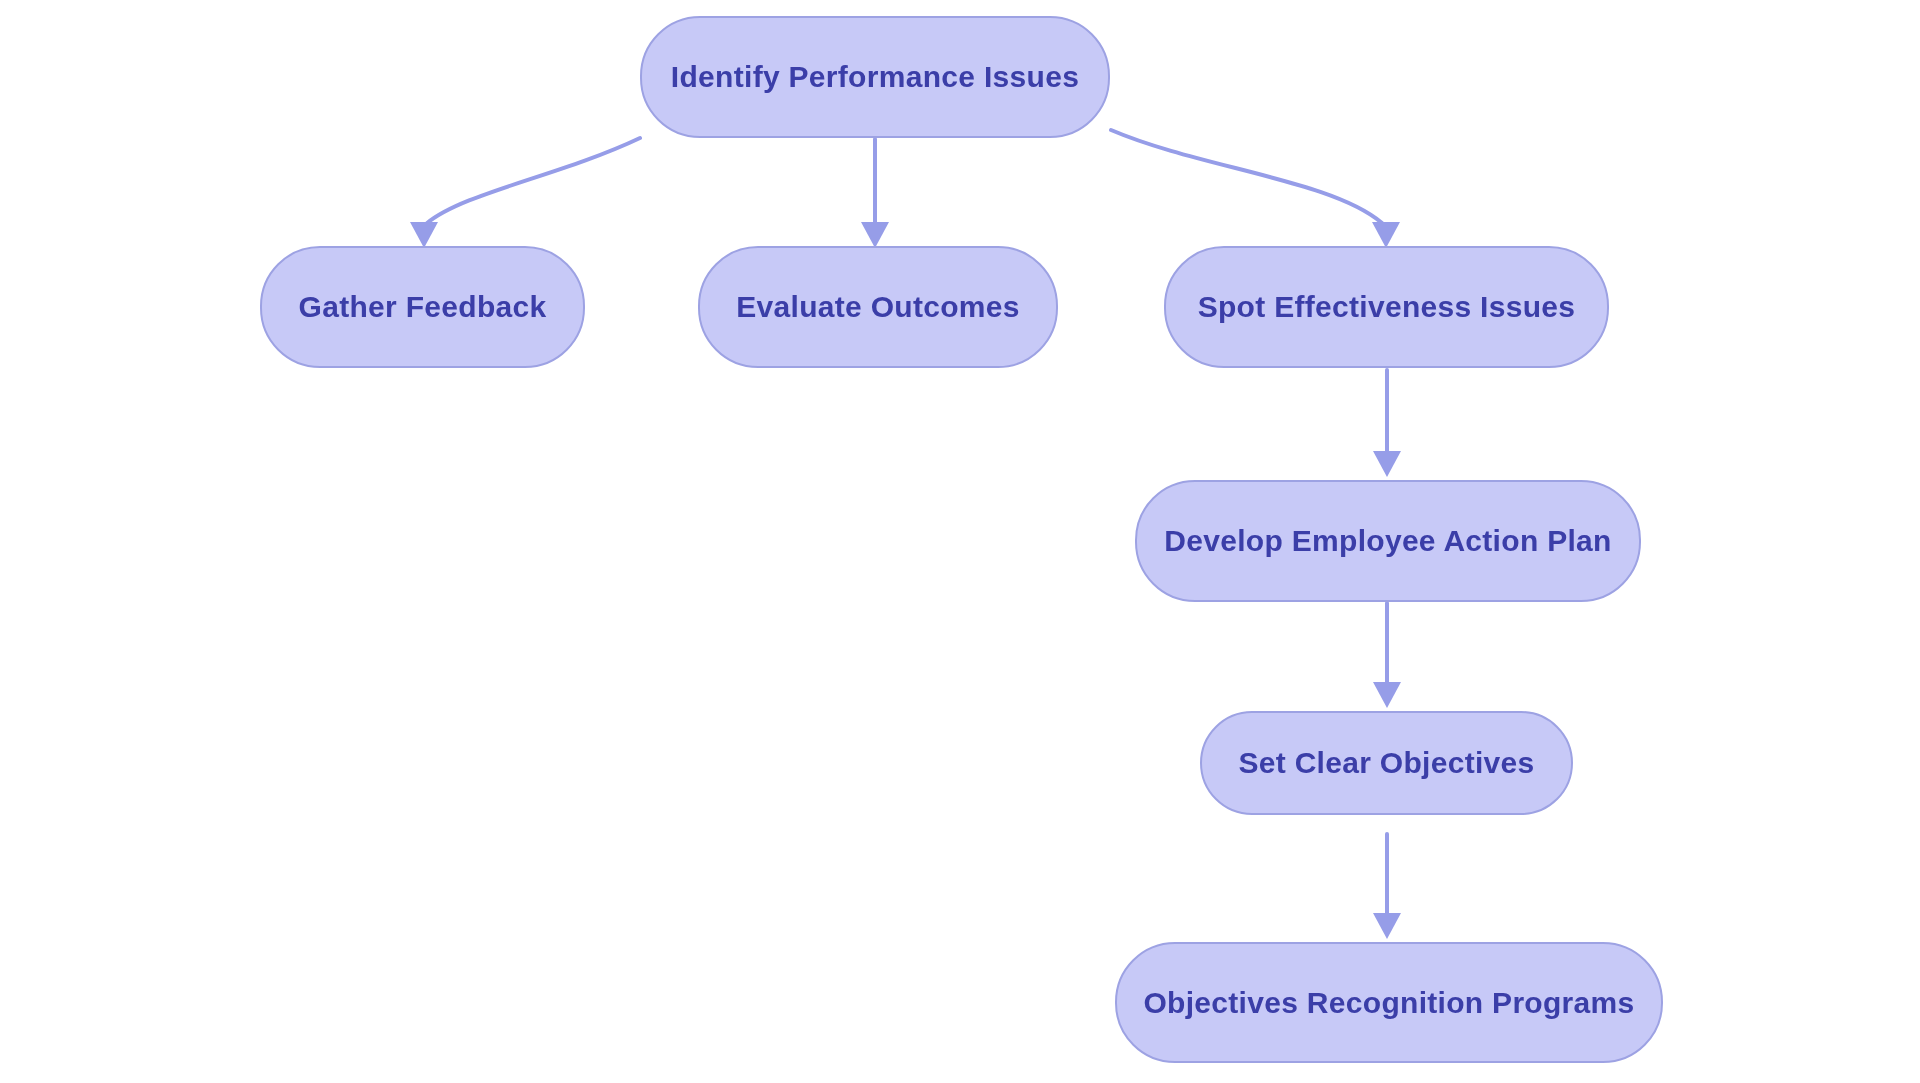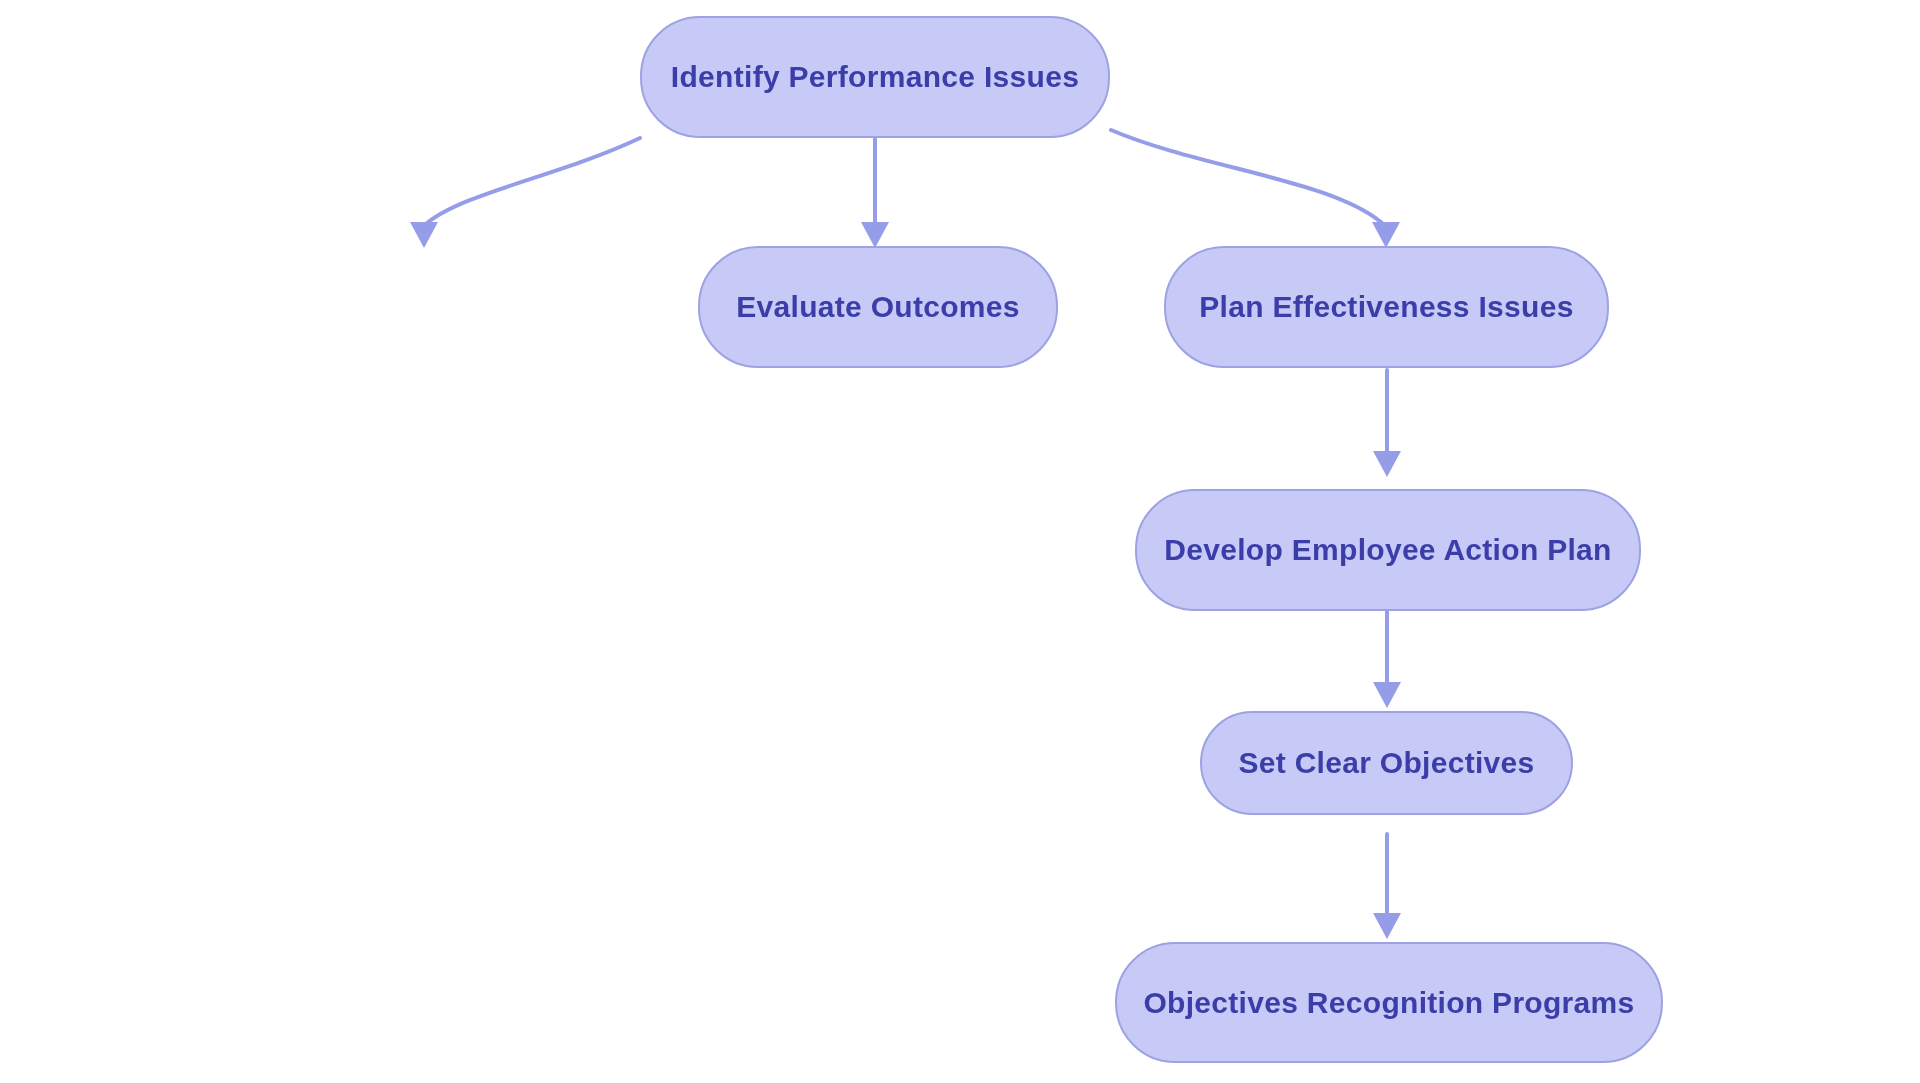--- a/index.html
+++ b/index.html
@@ -53,21 +53,21 @@
     font-size: 30px;
     letter-spacing: 0.3px;
     line-height: 1.2;
     font-weight: bold;
   }
   
   #node-identify    { left: 640px;  top: 16px;  width: 470px; height: 122px; }
   #node-gather      { left: 260px;  top: 246px; width: 325px; height: 122px; }
   #node-evaluate    { left: 698px;  top: 246px; width: 360px; height: 122px; }
   #node-spot        { left: 1164px; top: 246px; width: 445px; height: 122px; }
-  #node-develop     { left: 1135px; top: 480px; width: 506px; height: 122px; margin-top: 9px; }
+  #node-develop     { left: 1135px; top: 480px; width: 506px; height: 122px; }
   #node-objectives  { left: 1200px; top: 711px; width: 373px; height: 104px; }
   #node-recognition { left: 1115px; top: 942px; width: 548px; height: 121px; }
 </style>
 </head>
 <body>
 
 <div class="canvas">
 
   <svg class="edges-svg" viewBox="0 0 1920 1083" xmlns="http://www.w3.org/2000/svg">
 
@@ -97,24 +97,25 @@
     </g>
 
     <g>
       <path d="M 1387 834 L 1387 914"></path>
       <polygon points="1373,913 1401,913 1387,939"></polygon>
     </g>
   </svg>
 
   <div class="node" id="node-identify">Identify Performance Issues</div>
 
+  <div class="node" id="node-gather">Gather Feedback</div>
 
   <div class="node" id="node-evaluate">Evaluate Outcomes</div>
 
-  <div class="node" id="node-spot">Plan Effectiveness Issues</div>
+  <div class="node" id="node-spot">Spot Effectiveness Issues</div>
 
   <div class="node" id="node-develop">Develop Employee Action Plan</div>
 
   <div class="node" id="node-objectives">Set Clear Objectives</div>
 
   <div class="node" id="node-recognition">Objectives Recognition Programs</div>
 
 </div>
 
 </body></html>

